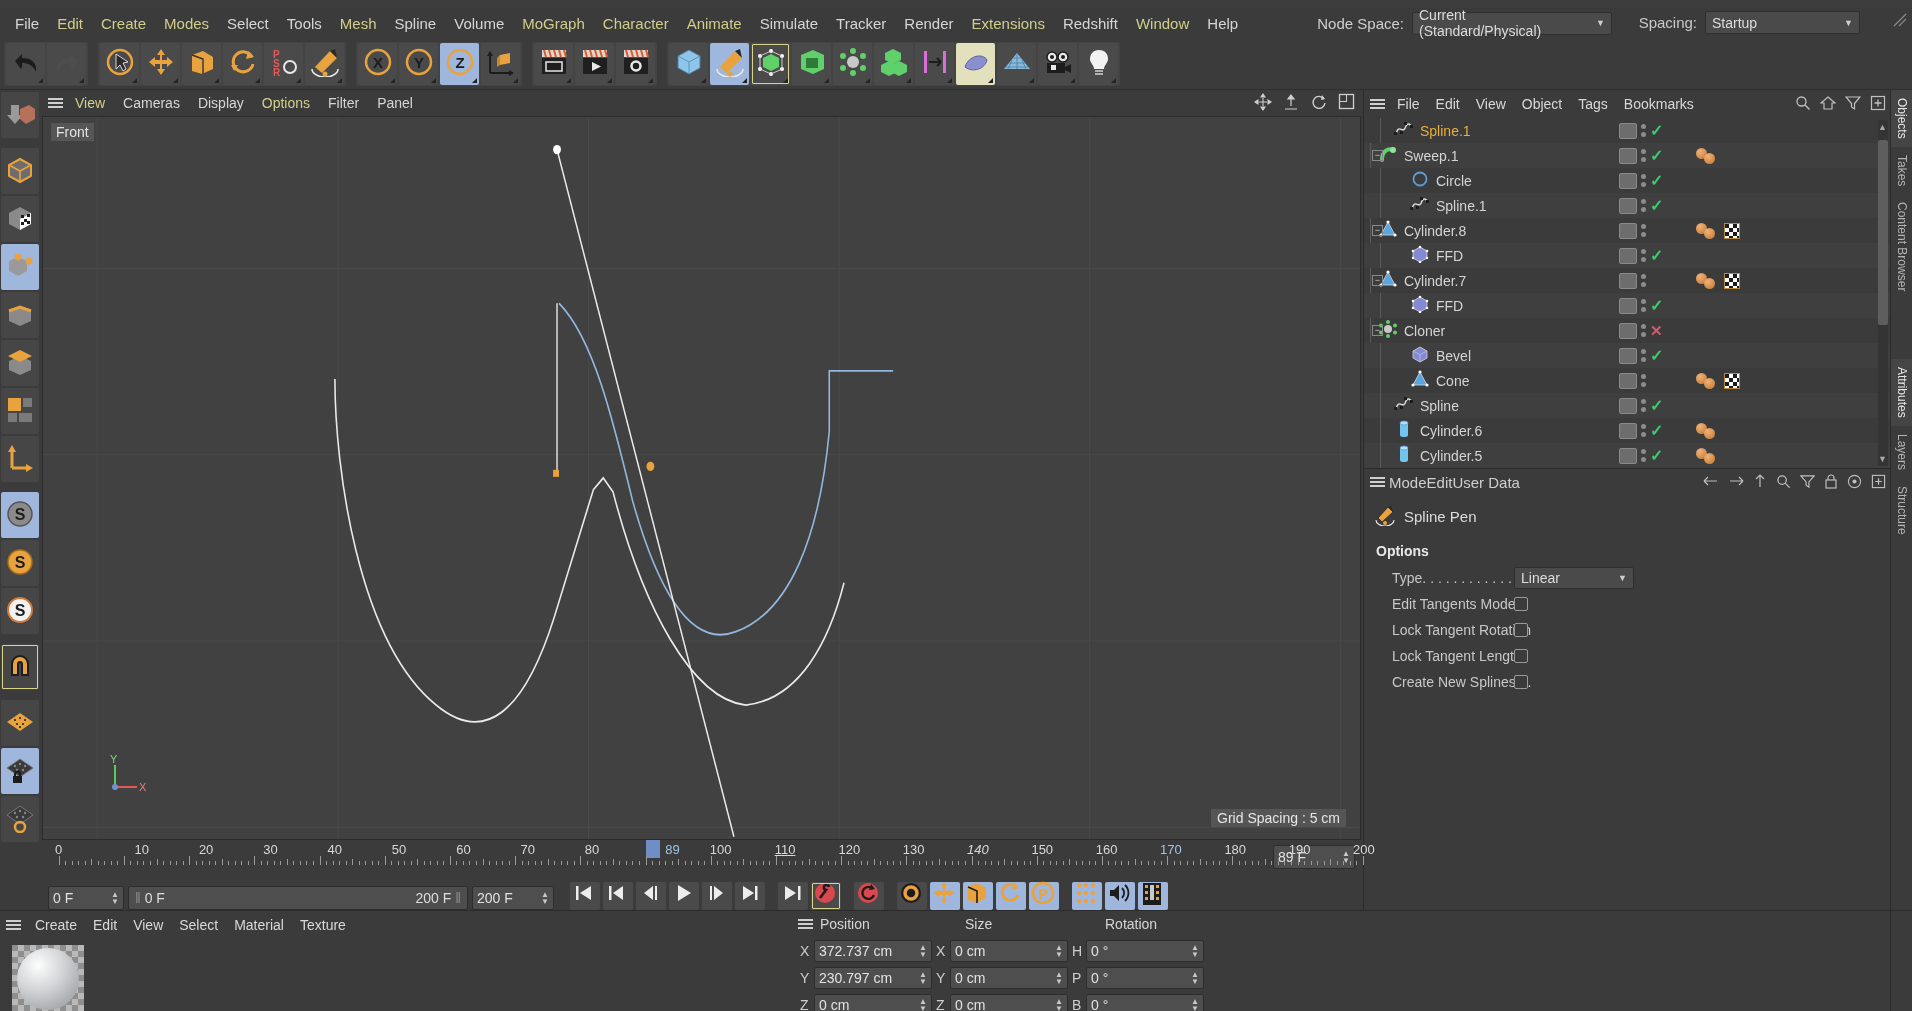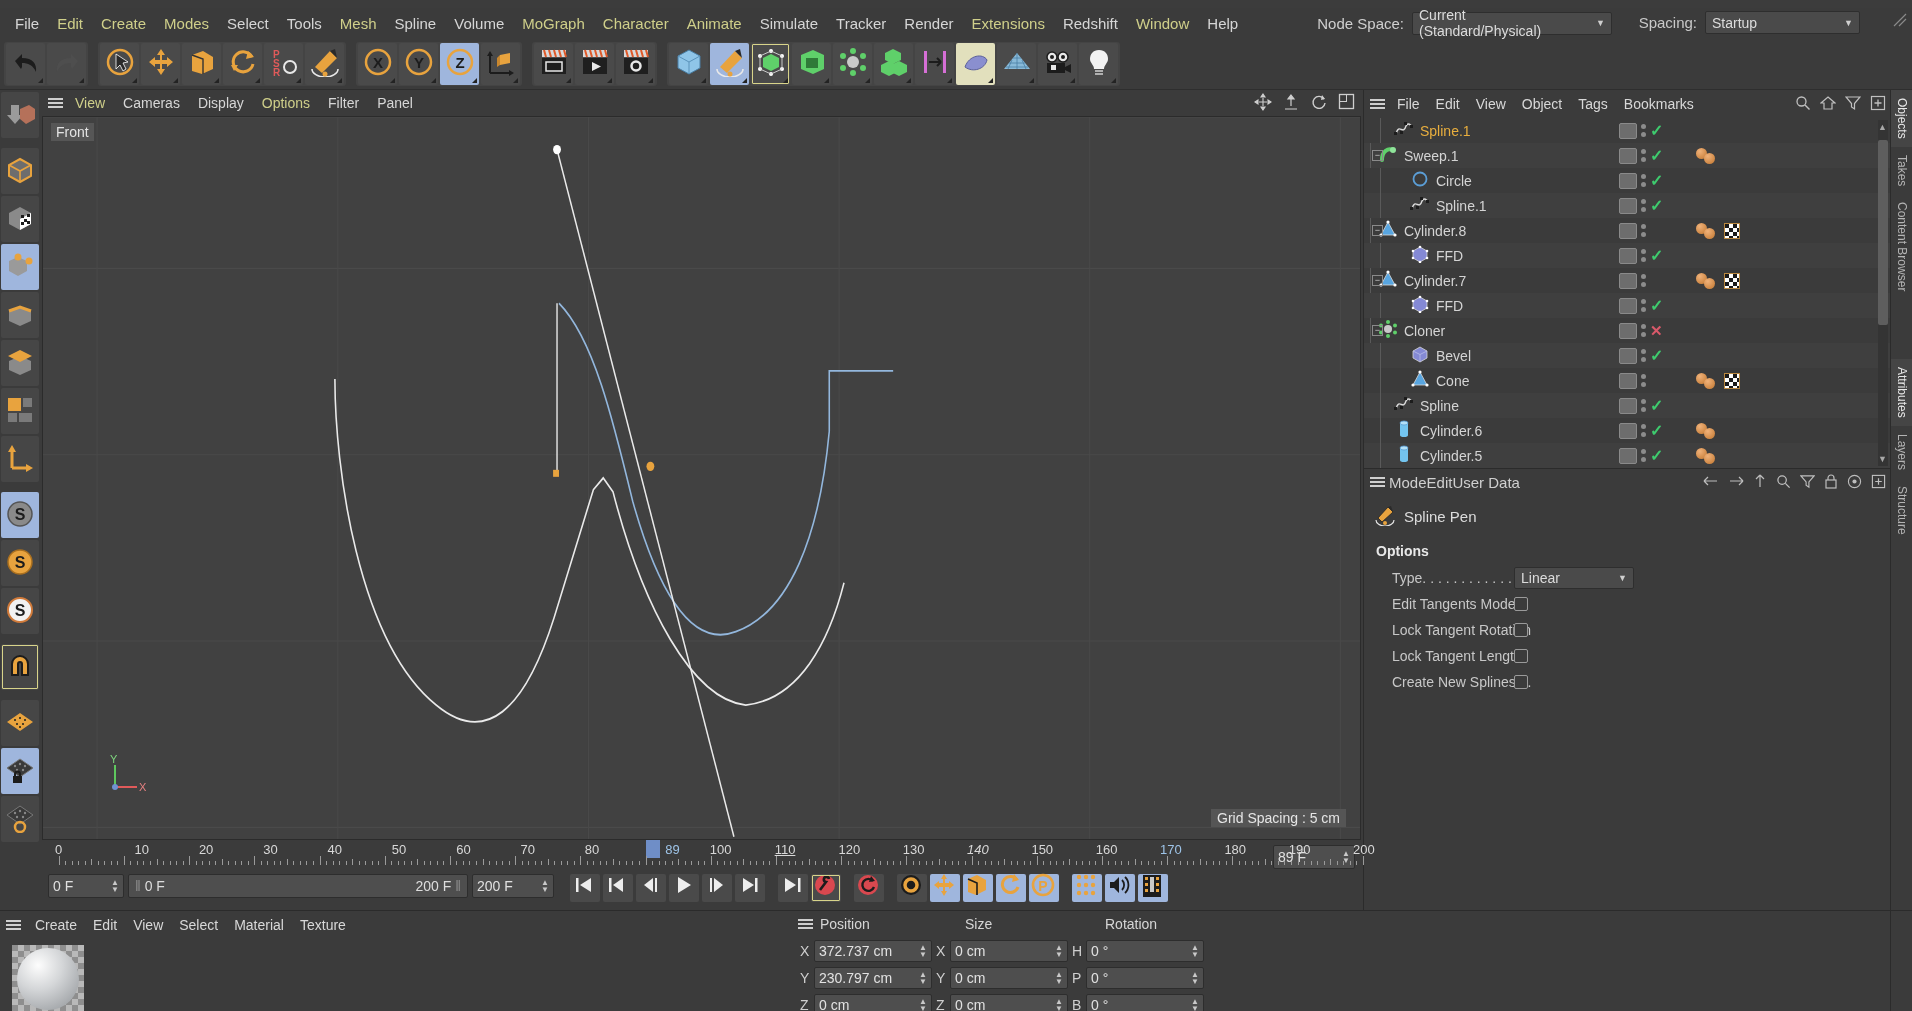--- a/index.html
+++ b/index.html
@@ -63,21 +63,21 @@
 
   
   .timeline { height:34px; background:#3b3b3b; display:flex; align-items:center; position:relative; }
   .tlruler { flex:1; height:34px; position:relative; margin-left:8px; }
   .tlnum { position:absolute; top:2px; font-size:13px; color:#d8d8d8; transform:translateX(-50%); }
   .tlnum.blue { color:#9ec4e8; }
   .tltick { position:absolute; bottom:9px; width:1px; background:#9a9a9a; }
   .tlcursor { position:absolute; top:0; width:14px; height:18px; background:#6f8ec7; }
   .tlfield { width:80px; }
 
-  .playbar { height:36px; background:#3b3b3b; display:flex; align-items:flex-start; gap:4px;
+  .playbar { height:36px; background:#3b3b3b; display:flex; align-items:flex-end; gap:4px;
     padding-left:8px; }
   .numfield { background:#4e4e4e; border:1px solid #2d2d2d; height:24px; display:flex;
     align-items:center; padding:0 4px; color:#e0e0e0; font-size:14px; border-radius:2px;
     justify-content:space-between; }
   .spin { display:flex; flex-direction:column; font-size:8px; line-height:7px; color:#c9c9c9; }
   .rangebar { flex:1; background:#4e4e4e; border:1px solid #2d2d2d; height:24px;
     display:flex; align-items:center; justify-content:space-between; padding:0 6px;
     color:#ddd; font-size:14px; border-radius:2px; }
   .pbtn { width:30px; height:28px; background:#4a4a4a; display:flex; align-items:center;
     justify-content:center; border-radius:2px; position:relative; }

